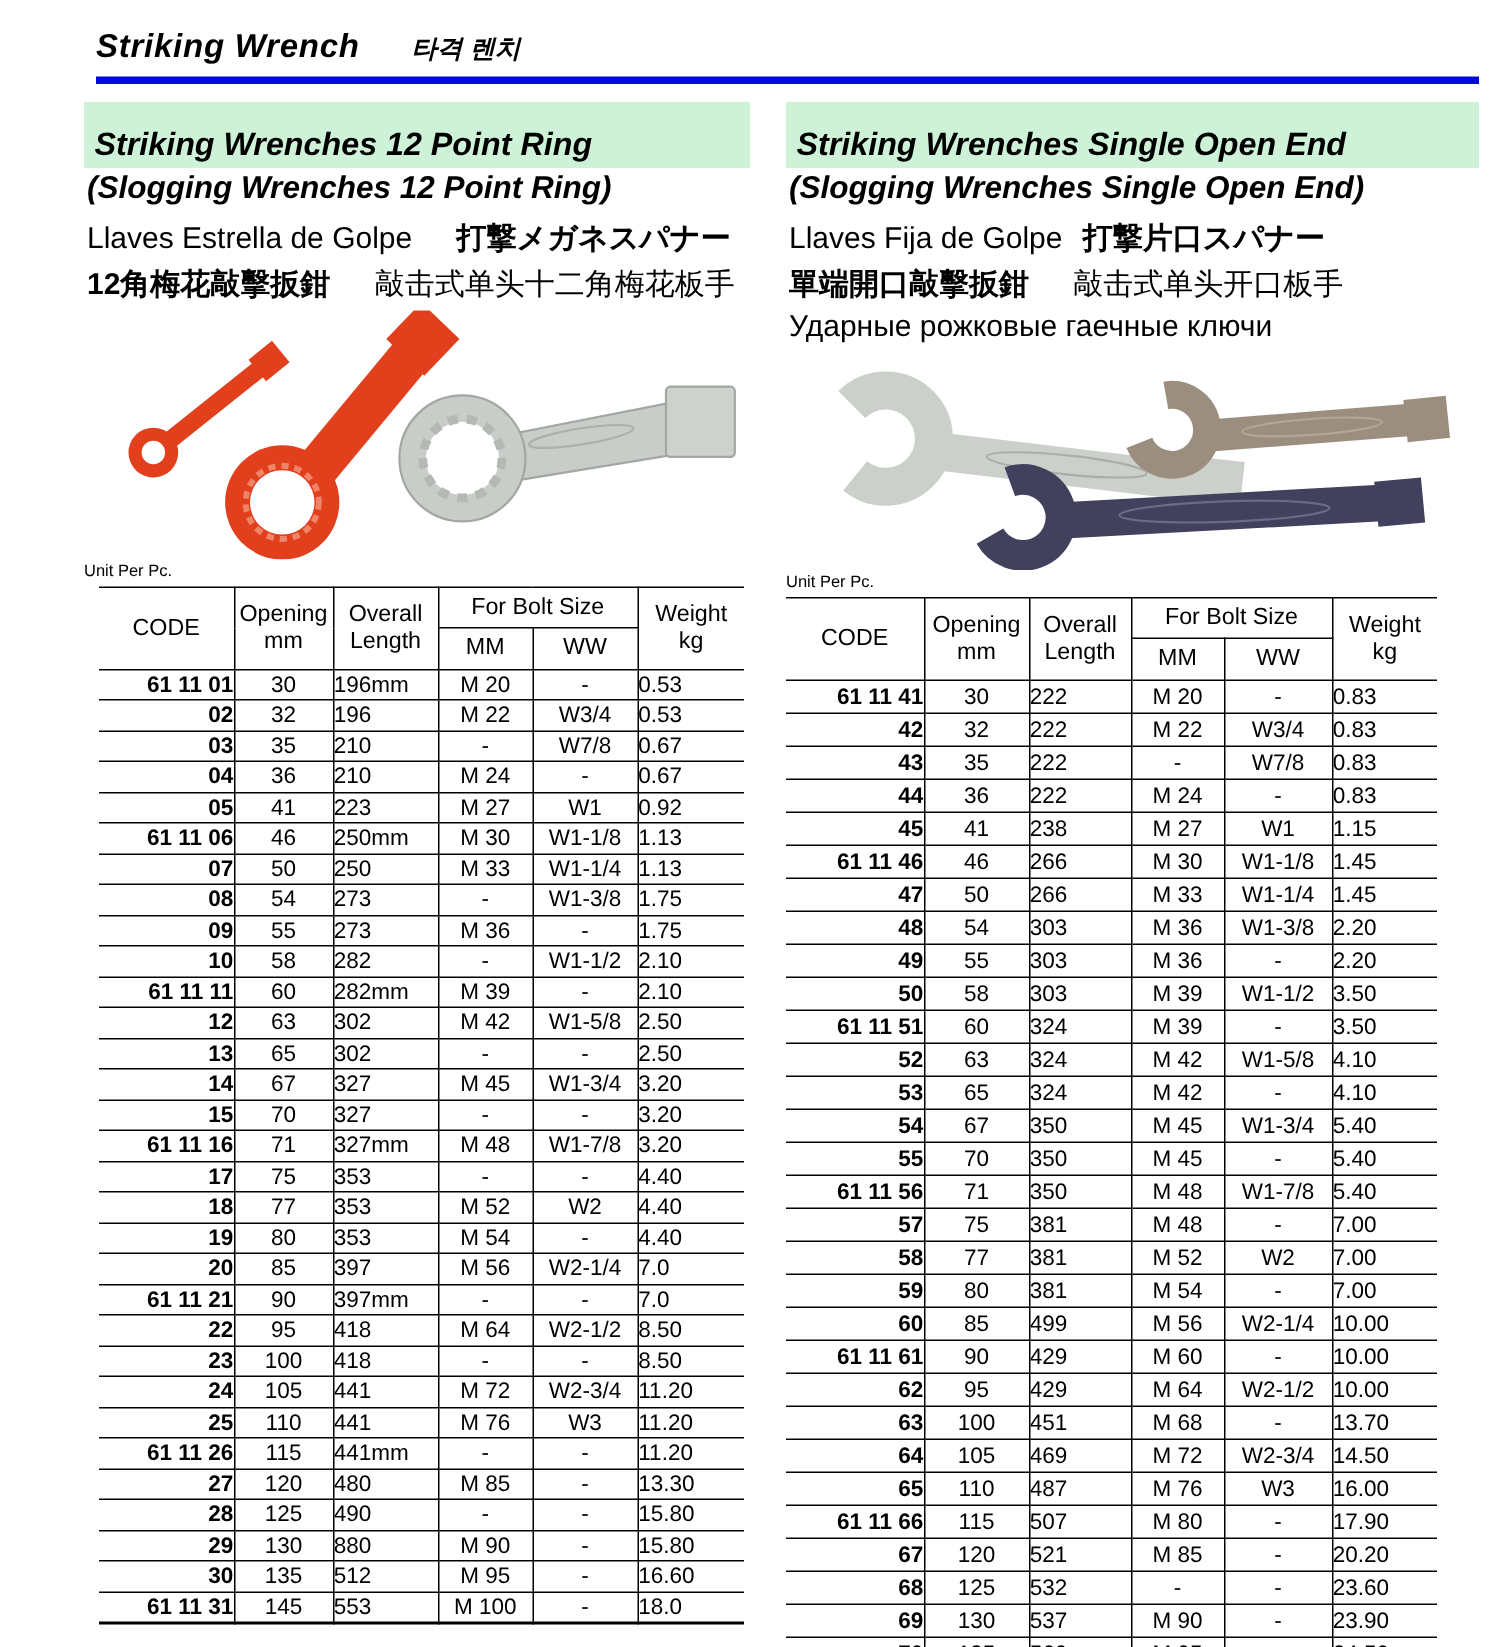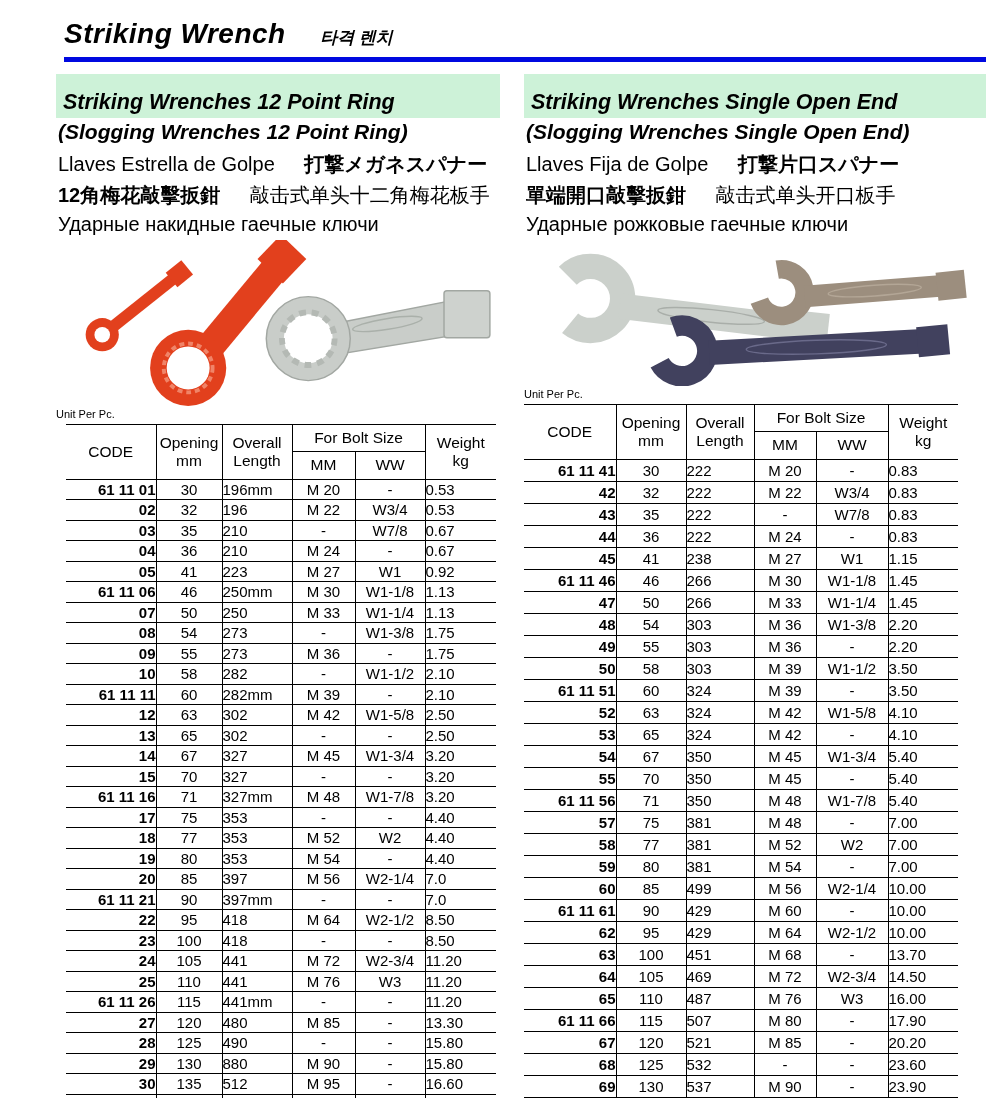--- a/index.html
+++ b/index.html
@@ -2,21 +2,21 @@
 <html><head>
 <meta charset="utf-8">
 <style>
   * { box-sizing: border-box; }
   html,body { margin:0; padding:0; background:#fff; }
   body { width:996px; font-family:"Liberation Sans", sans-serif; color:#000; }
   .page { width:996px; height:1098px; padding:18px 10px 0 56px; overflow:hidden; position:relative; }
 
   
   .main-title { margin-left:8px; white-space:nowrap; }
-  .main-title .en { font-size:28px; font-weight:bold; font-style:italic; letter-spacing:.5px; }
+  .main-title .en { font-size:22px; font-weight:bold; font-style:italic; letter-spacing:.5px; }
   .main-title .kr { font-size:17px; font-weight:bold; font-style:italic; margin-left:30px; }
   .rule { height:5px; background:#0009e0; margin:7px 2px 0 8px; width:922px; }
 
   
   .columns { display:flex; gap:24px; margin-top:12px; }
   .col-left  { width:444px; flex:none; }
   .col-right { flex:1; }
 
   .sec-title { background:#cdf2d8; font-size:21.5px; font-weight:bold; font-style:italic; padding:16px 7px 3px; white-space:nowrap; }
   .sec-sub   { font-size:21px; font-weight:bold; font-style:italic; margin:2px 0 7px 2px; white-space:nowrap; }
@@ -68,21 +68,20 @@
       <div class="sec-title">Striking Wrenches 12 Point Ring</div>
       <div class="sec-sub">(Slogging Wrenches 12 Point Ring)</div>
       <div class="lang">
         <span>Llaves Estrella de Golpe</span>
         <span class="seg2 zh">打撃メガネスパナー</span>
       </div>
       <div class="lang">
         <span class="zh">12角梅花敲擊扳鉗</span>
         <span class="seg2">敲击式单头十二角梅花板手</span>
       </div>
-      <div class="lang">Ударные накидные гаечные ключи</div>
 
       <div class="photo photo-left">
         <svg viewBox="0 0 440 170">
           <g>
             <line x1="52" y1="88" x2="116" y2="37" stroke="#e2401d" stroke-width="12"></line>
             <line x1="111" y1="41" x2="127" y2="28" stroke="#e2401d" stroke-width="19"></line>
             <circle cx="40" cy="97" r="17" fill="#e2401d"></circle>
             <circle cx="40" cy="97" r="8" fill="#fff"></circle>
           </g>
           <g>
@@ -399,21 +398,21 @@
             </tr>
           </tbody>
         </table>
     </section>
 
     <section class="col-right">
       <div class="sec-title">Striking Wrenches Single Open End</div>
       <div class="sec-sub">(Slogging Wrenches Single Open End)</div>
       <div class="lang">
         <span>Llaves Fija de Golpe</span>
-        <span class="zh" style="margin-left:24px">打撃片口スパナー</span>
+        <span class="zh" style="margin-left:8px">打撃片口スパナー</span>
       </div>
       <div class="lang">
         <span class="zh">單端開口敲擊扳鉗</span>
         <span class="seg2">敲击式单头开口板手</span>
       </div>
       <div class="lang">Ударные рожковые гаечные ключи</div>
 
       <div class="photo photo-right">
         <svg viewBox="0 0 450 150">
           <g>

